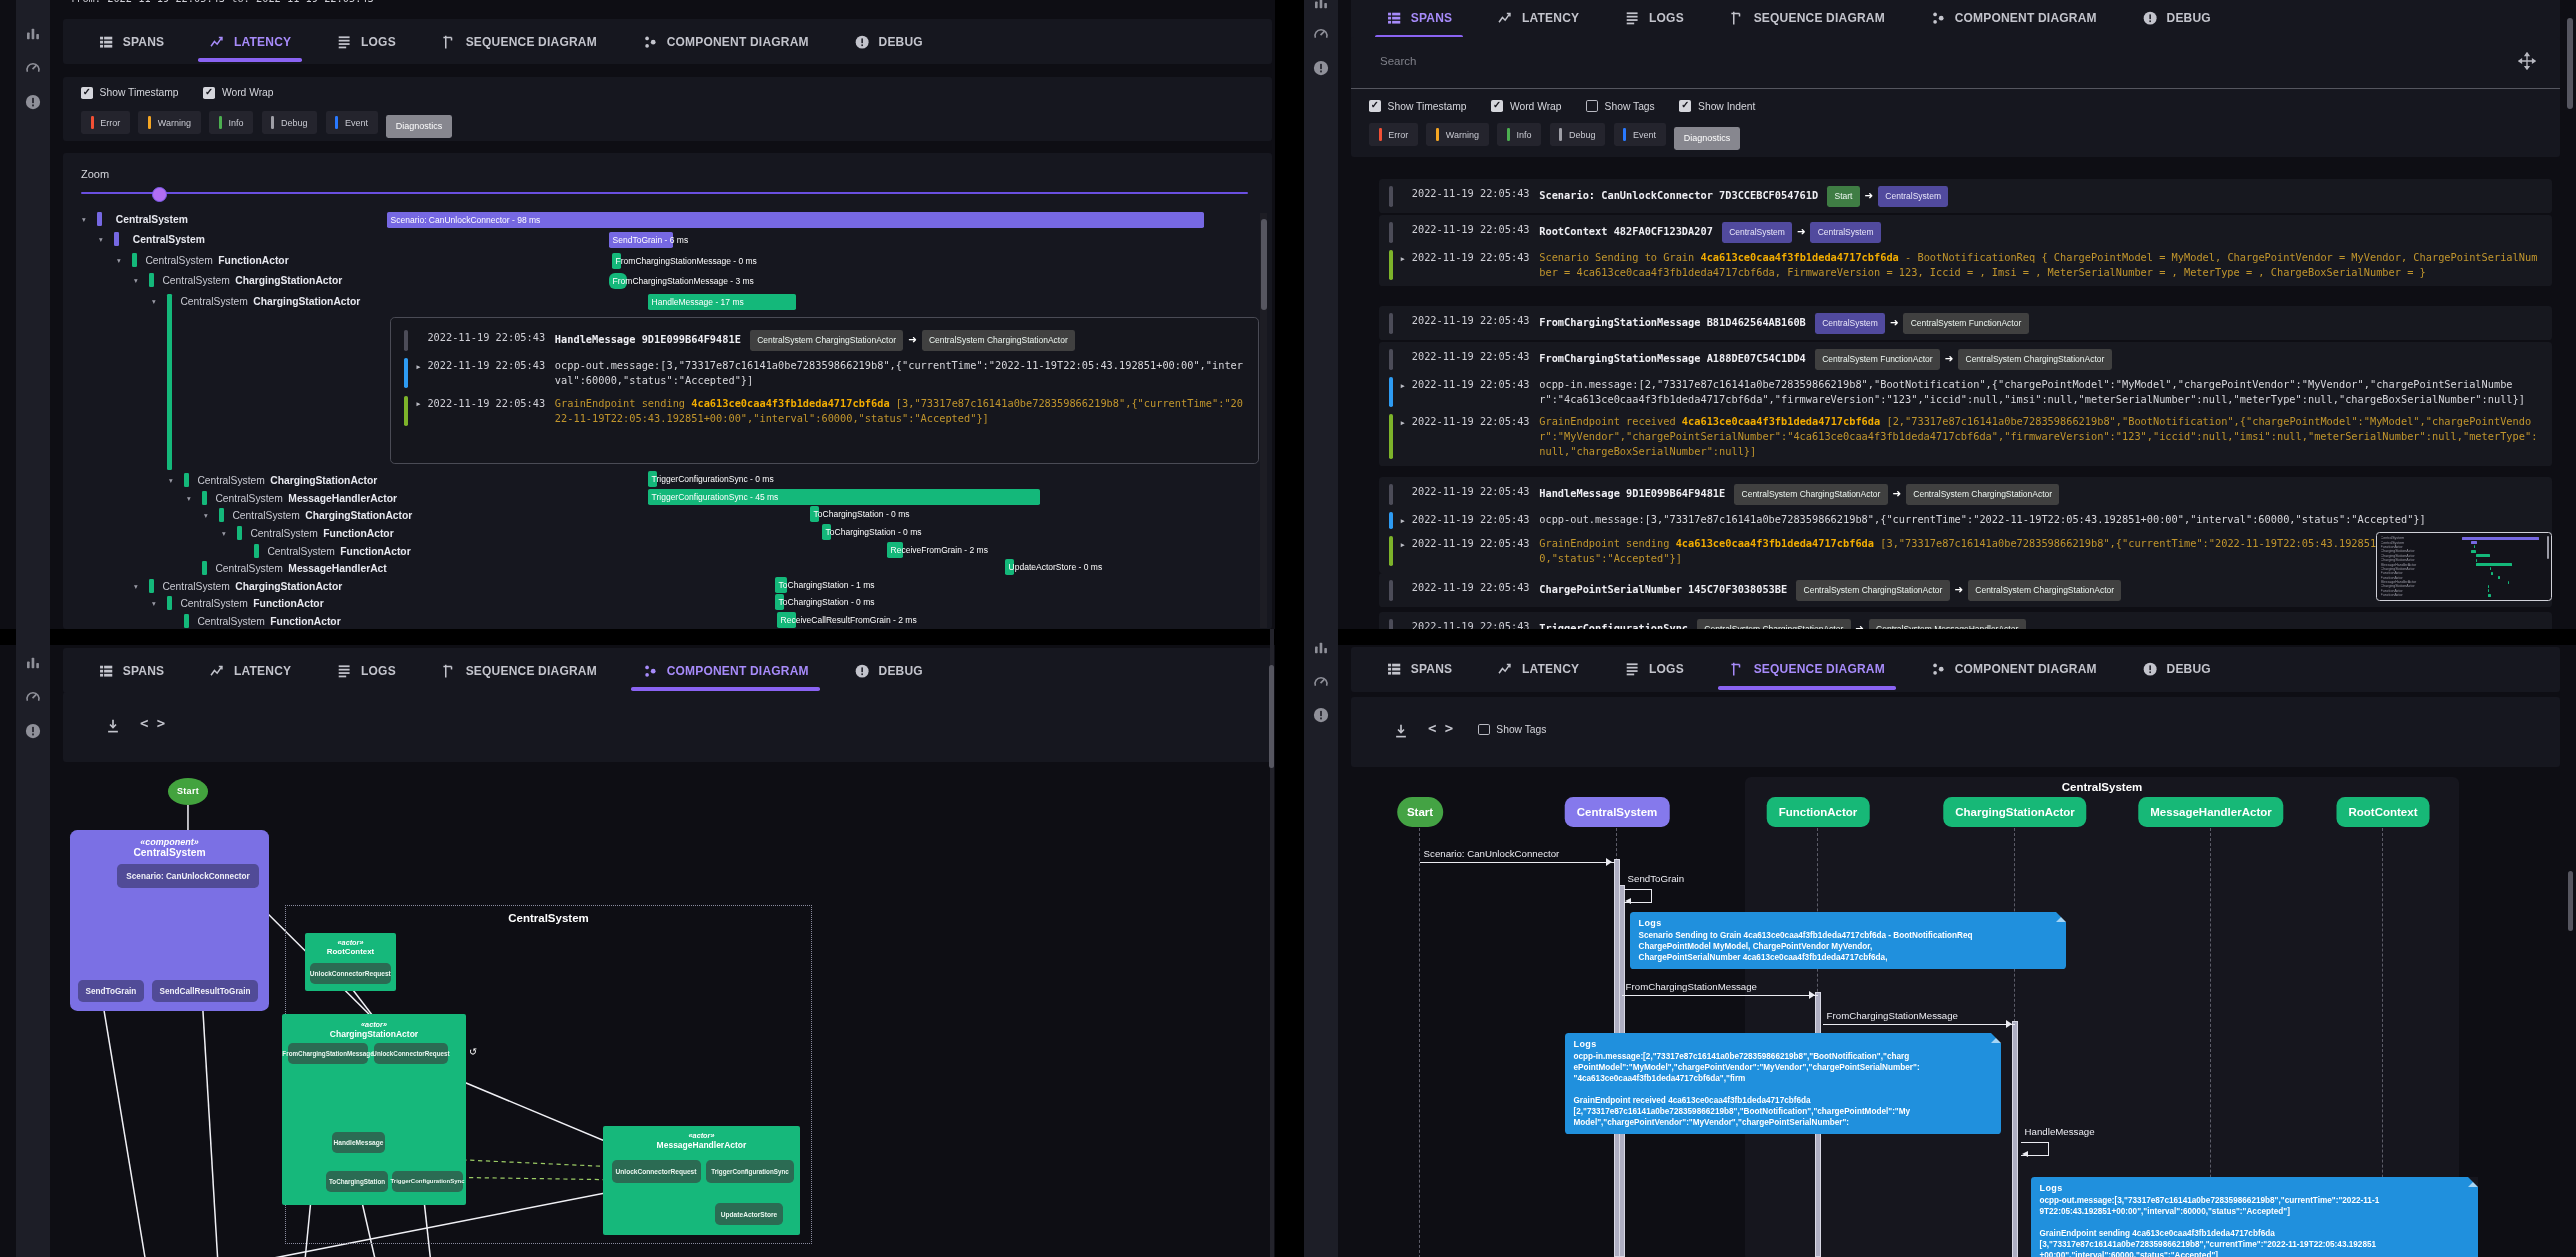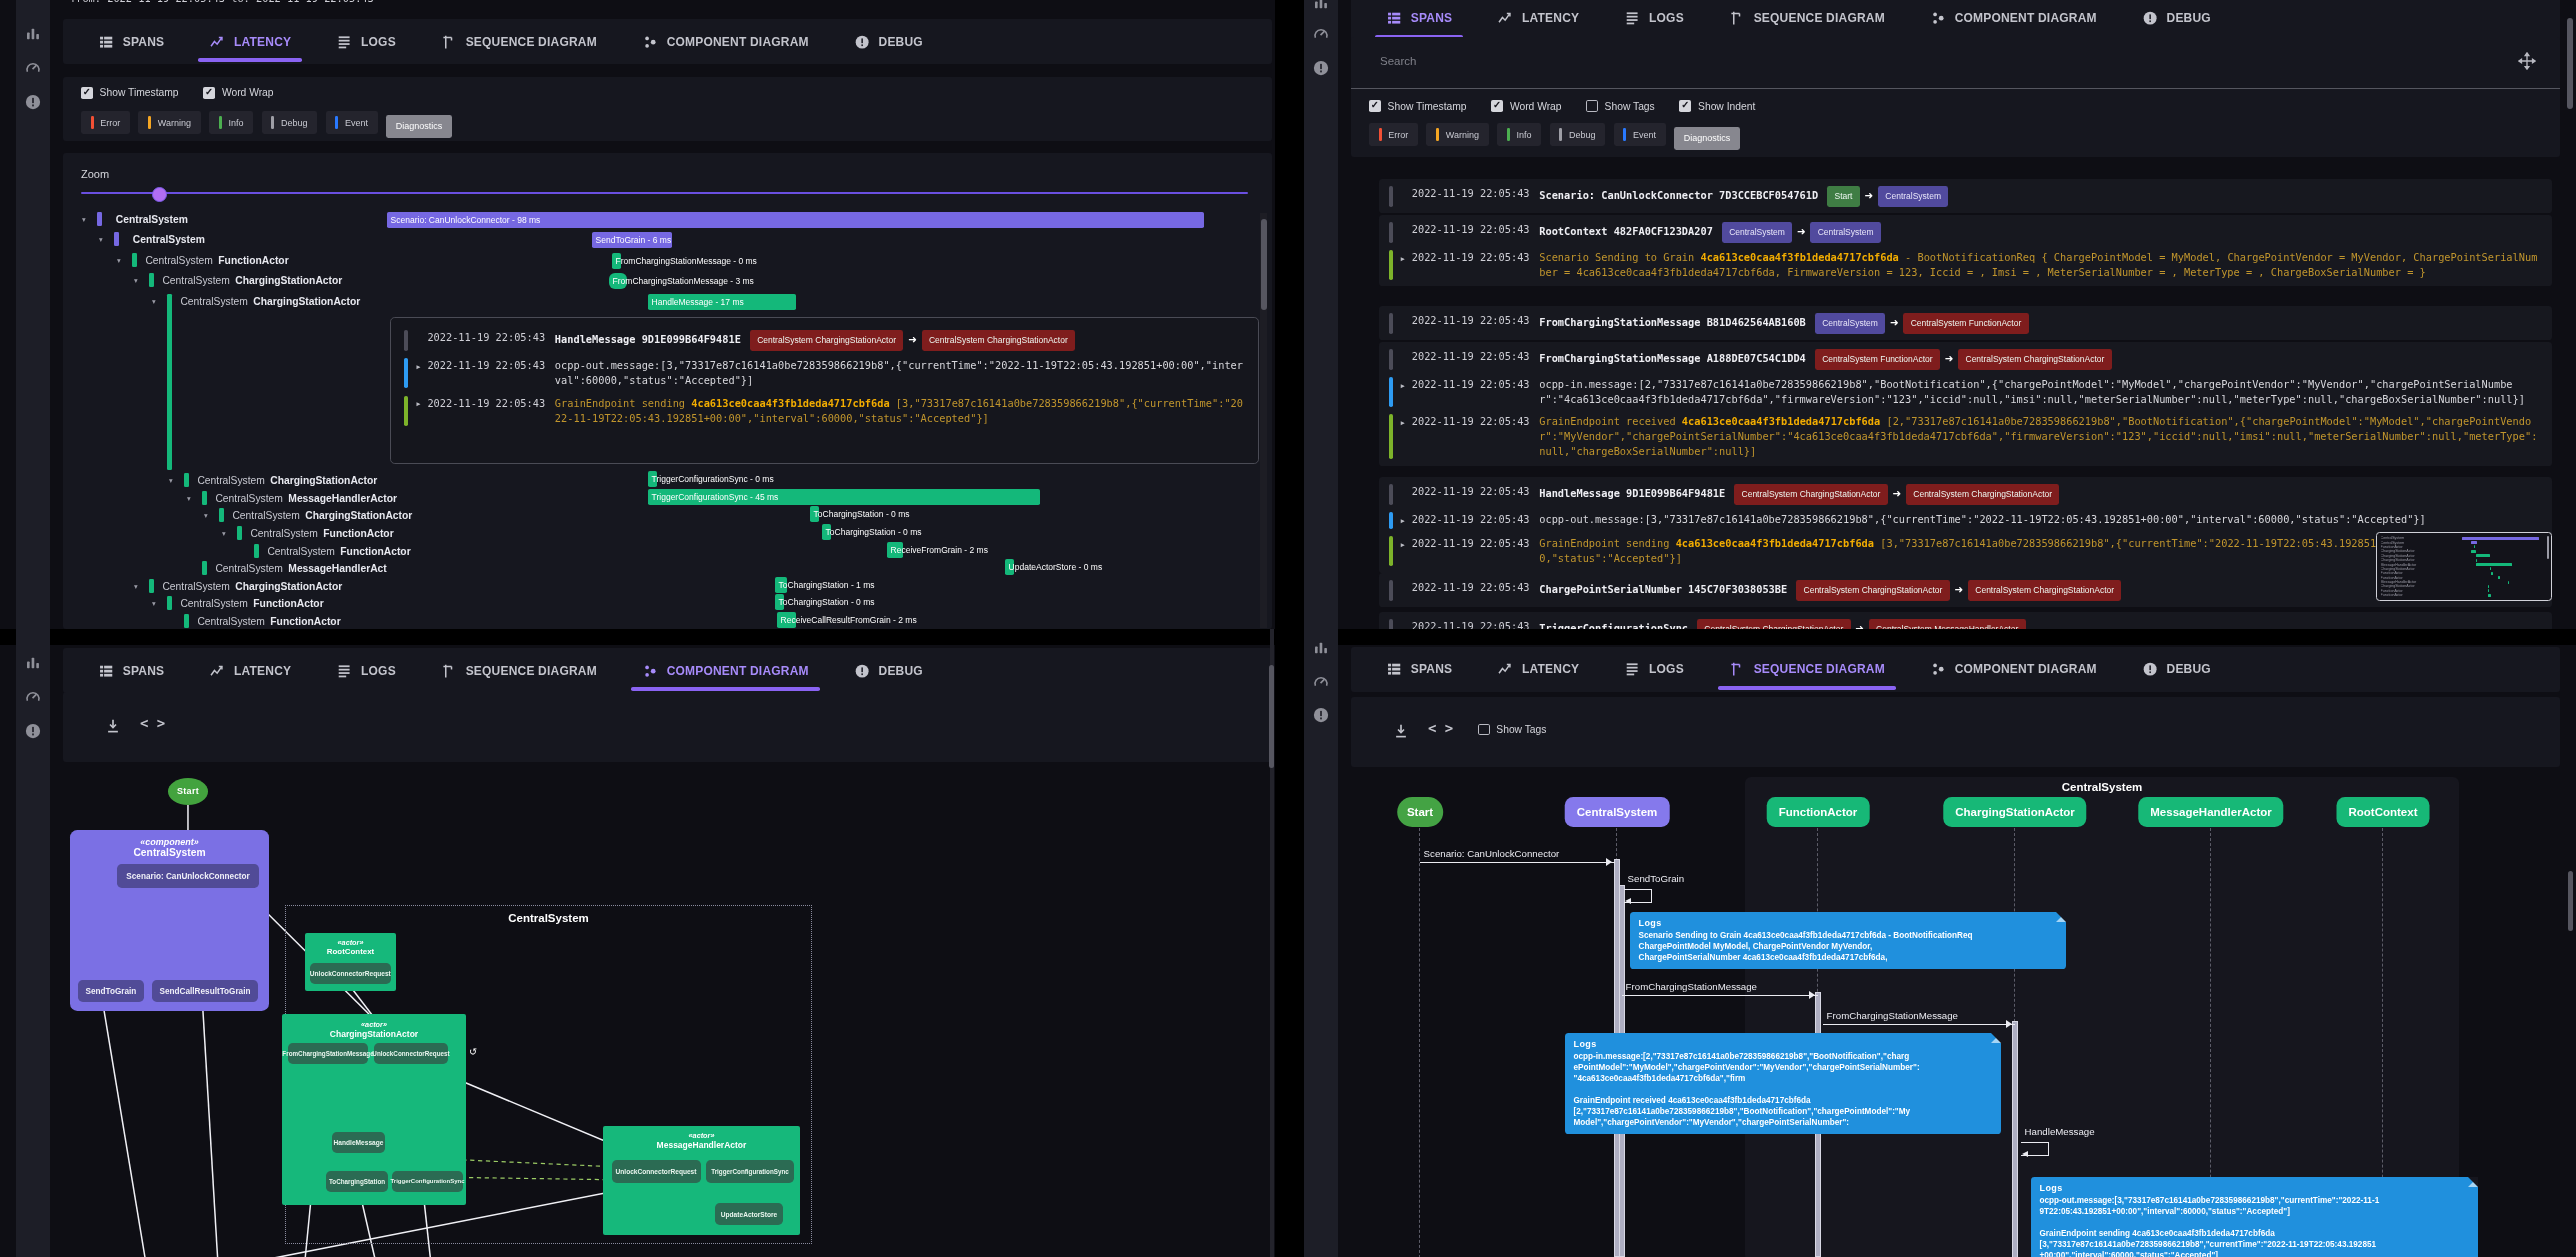--- a/index.html
+++ b/index.html
@@ -74,21 +74,21 @@
   .lcaret{flex:0 0 11px;font-size:6.6px;color:#b9bac2;padding-top:1.8px}
   .lcaret:empty{visibility:hidden}
   .ltime{white-space:nowrap;margin-right:9.7px;color:#cfcfd6}
   .ltext{flex:1;min-width:0;word-break:break-all}
   .ltitle{font-weight:bold;color:#efeff4;margin-right:6px}
   .ltitle:empty,.lhl:empty,.lbadge:empty,.larrow:empty{display:none}
   .diag{color:#c0952d}.mono{color:#d7d7dc}
   .lhl{color:#f3ad00;font-weight:bold}
   .lbadge{display:inline-block;font-family:"Liberation Sans",sans-serif;font-size:8.5px;
      padding:3px 7.3px;border-radius:2.4px;margin:0 3px;color:#eef7f1;white-space:nowrap}
-  .bdg-green{background:#7f1d1d}.bdg-purple{background:#514a9e;color:#e9e7fa}.bdg-start{background:#3f7d44}
+  .bdg-green{background:#404040}.bdg-purple{background:#514a9e;color:#e9e7fa}.bdg-start{background:#3f7d44}
   .larrow{color:#fff;font-weight:bold;margin:0 1.8px;font-family:"DejaVu Sans",sans-serif}
   
   .trq .searchcard{top:37px;height:120px}
   .searchbox{position:absolute;left:27px;top:17px;width:1088px;background:transparent;border:none;
      outline:none;color:#d5d6dc;font-size:11.5px}
   .searchbox::placeholder{color:#7f8089}
   .moveicon{position:absolute;right:24px;top:14.5px;width:18px;height:18px;color:#b9bac2}
   .sep{position:absolute;left:0;right:0;top:51px;height:1.2px;background:#55565f}
   .trq .checksrow{position:absolute;left:18px;top:63px;white-space:nowrap}
   .trq .chiprow{position:absolute;left:18px;top:86px;white-space:nowrap}
@@ -414,21 +414,21 @@
       <span class="tbar bar-g"></span>
       <span class="tname">CentralSystem</span>
       <span class="tactor">FunctionActor</span>
     </div>
     </div>
 
   <div class="ganttlayer">
       <div class="gbar g-p" style="left: 387px; top: 212px; width: 817px;">
         <span class="glabel">Scenario: CanUnlockConnector - 98 ms</span>
       </div>
-      <div class="gbar g-p" style="left: 592px; top: 232px; width: 80px;">
+      <div class="gbar g-p" style="left: 609px; top: 232px; width: 64px;">
         <span class="glabel">SendToGrain - 6 ms</span>
       </div>
       <div class="gbar g-g" style="left: 612px; top: 253px; width: 8.5px;">
         <span class="glabel">FromChargingStationMessage - 0 ms</span>
       </div>
       <div class="gbar g-g" style="left: 609px; top: 273px; width: 18px; border-radius: 6px;">
         <span class="glabel">FromChargingStationMessage - 3 ms</span>
       </div>
       <div class="gbar g-g" style="left: 648px; top: 294px; width: 148px;">
         <span class="glabel">HandleMessage - 17 ms</span>

